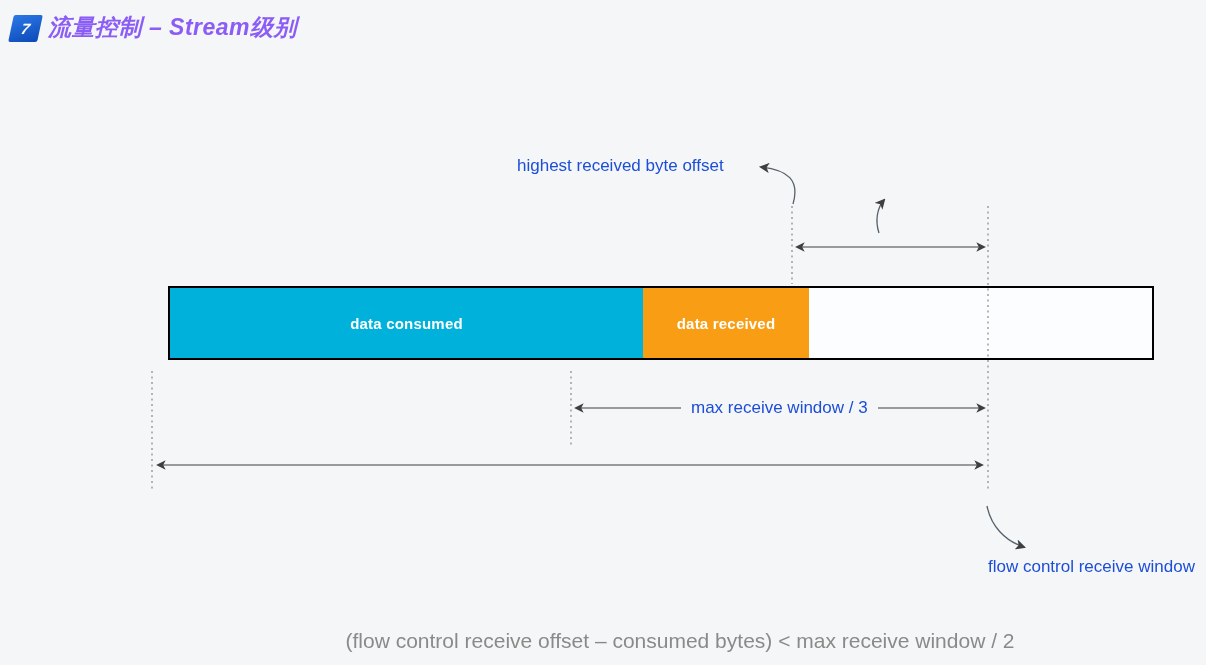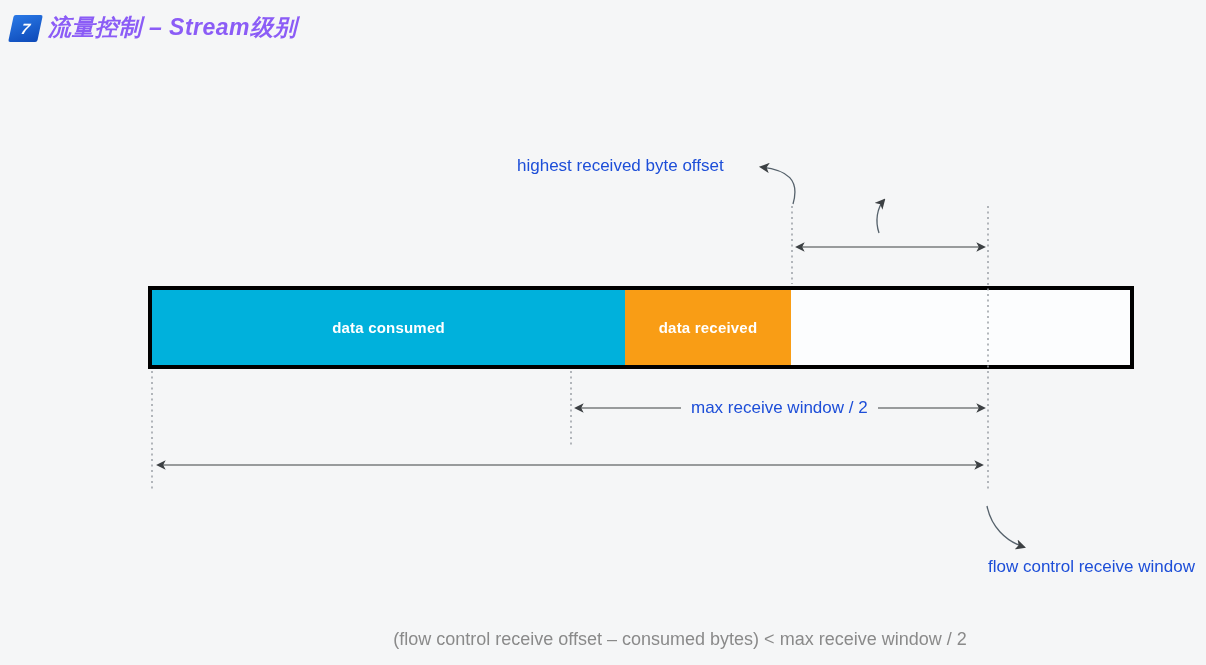--- a/index.html
+++ b/index.html
@@ -20,43 +20,43 @@
     display:flex;align-items:center;justify-content:center;
     color:#fff;font-weight:bold;font-style:italic;font-size:15px;
   }
   .hdr-title{
     position:absolute;left:48px;top:12px;margin:0;
     font-size:23px;font-weight:bold;font-style:italic;
     color:#8b5cf6;letter-spacing:.5px;white-space:nowrap;
   }
   
   .bar{
-    position:absolute;left:148px;top:286px;
-    width:986px;height:83px;
-    box-sizing:border-box;border:4px solid #000000;
+    position:absolute;left:168px;top:286px;
+    width:986px;height:74px;
+    box-sizing:border-box;border:2px solid #000000;
     background:#fcfdfe;
     display:flex;
   }
   .seg{height:100%;display:flex;align-items:center;justify-content:center;}
   .seg span{color:#fff;font-size:15px;font-weight:600;letter-spacing:.2px;}
   .seg-consumed{width:473px;background:var(--consumed,#00b1dc);}
   .seg-received{width:166px;background:var(--received,#f99d15);justify-content:center;}
   .seg-free{flex:1;}
   
   .overlay{position:absolute;left:0;top:0;pointer-events:none;}
   
   .lbl{
     position:absolute;color:#1d4ed8;font-size:17px;white-space:nowrap;
   }
   .lbl-on-line{
     background:#f5f6f7;padding:0 10px;line-height:20px;z-index:3;
   }
   .formula{
     position:absolute;left:155px;top:629px;width:1050px;
-    text-align:center;color:#8a8a8a;font-size:18px;white-space:nowrap;
+    text-align:center;color:#8a8a8a;font-size:21px;white-space:nowrap;
   }
 </style>
 </head>
 <body>
 
 <div class="stage">
 
   <div class="hdr-badge">
     <span>7</span>
   </div>
@@ -95,20 +95,20 @@
     <g stroke="#55616b" stroke-width="1.3" fill="none">
       <path d="M 793,204 C 800,180 788,170 761,167" marker-end="url(#ah)"></path>
       <path d="M 879,233 C 875,221 877,208 884,200" marker-end="url(#ah)"></path>
       <path d="M 987,506 C 991,526 1005,541 1024,547" marker-end="url(#ah)"></path>
     </g>
   </svg>
 
   <div class="lbl" style="left:517px;top:156px">highest received byte offset</div>
 
 
-  <div class="lbl lbl-on-line" style="left:681px;top:398px">max receive window / 2</div>
+  <div class="lbl lbl-on-line" style="left:681px;top:398px">max receive window / 3</div>
 
 
   <div class="lbl" style="left:988px;top:557px">flow control receive window</div>
 
   <div class="formula">(flow control receive offset – consumed bytes) &lt; max receive window / 2</div>
 
 </div>
 
 </body></html>

